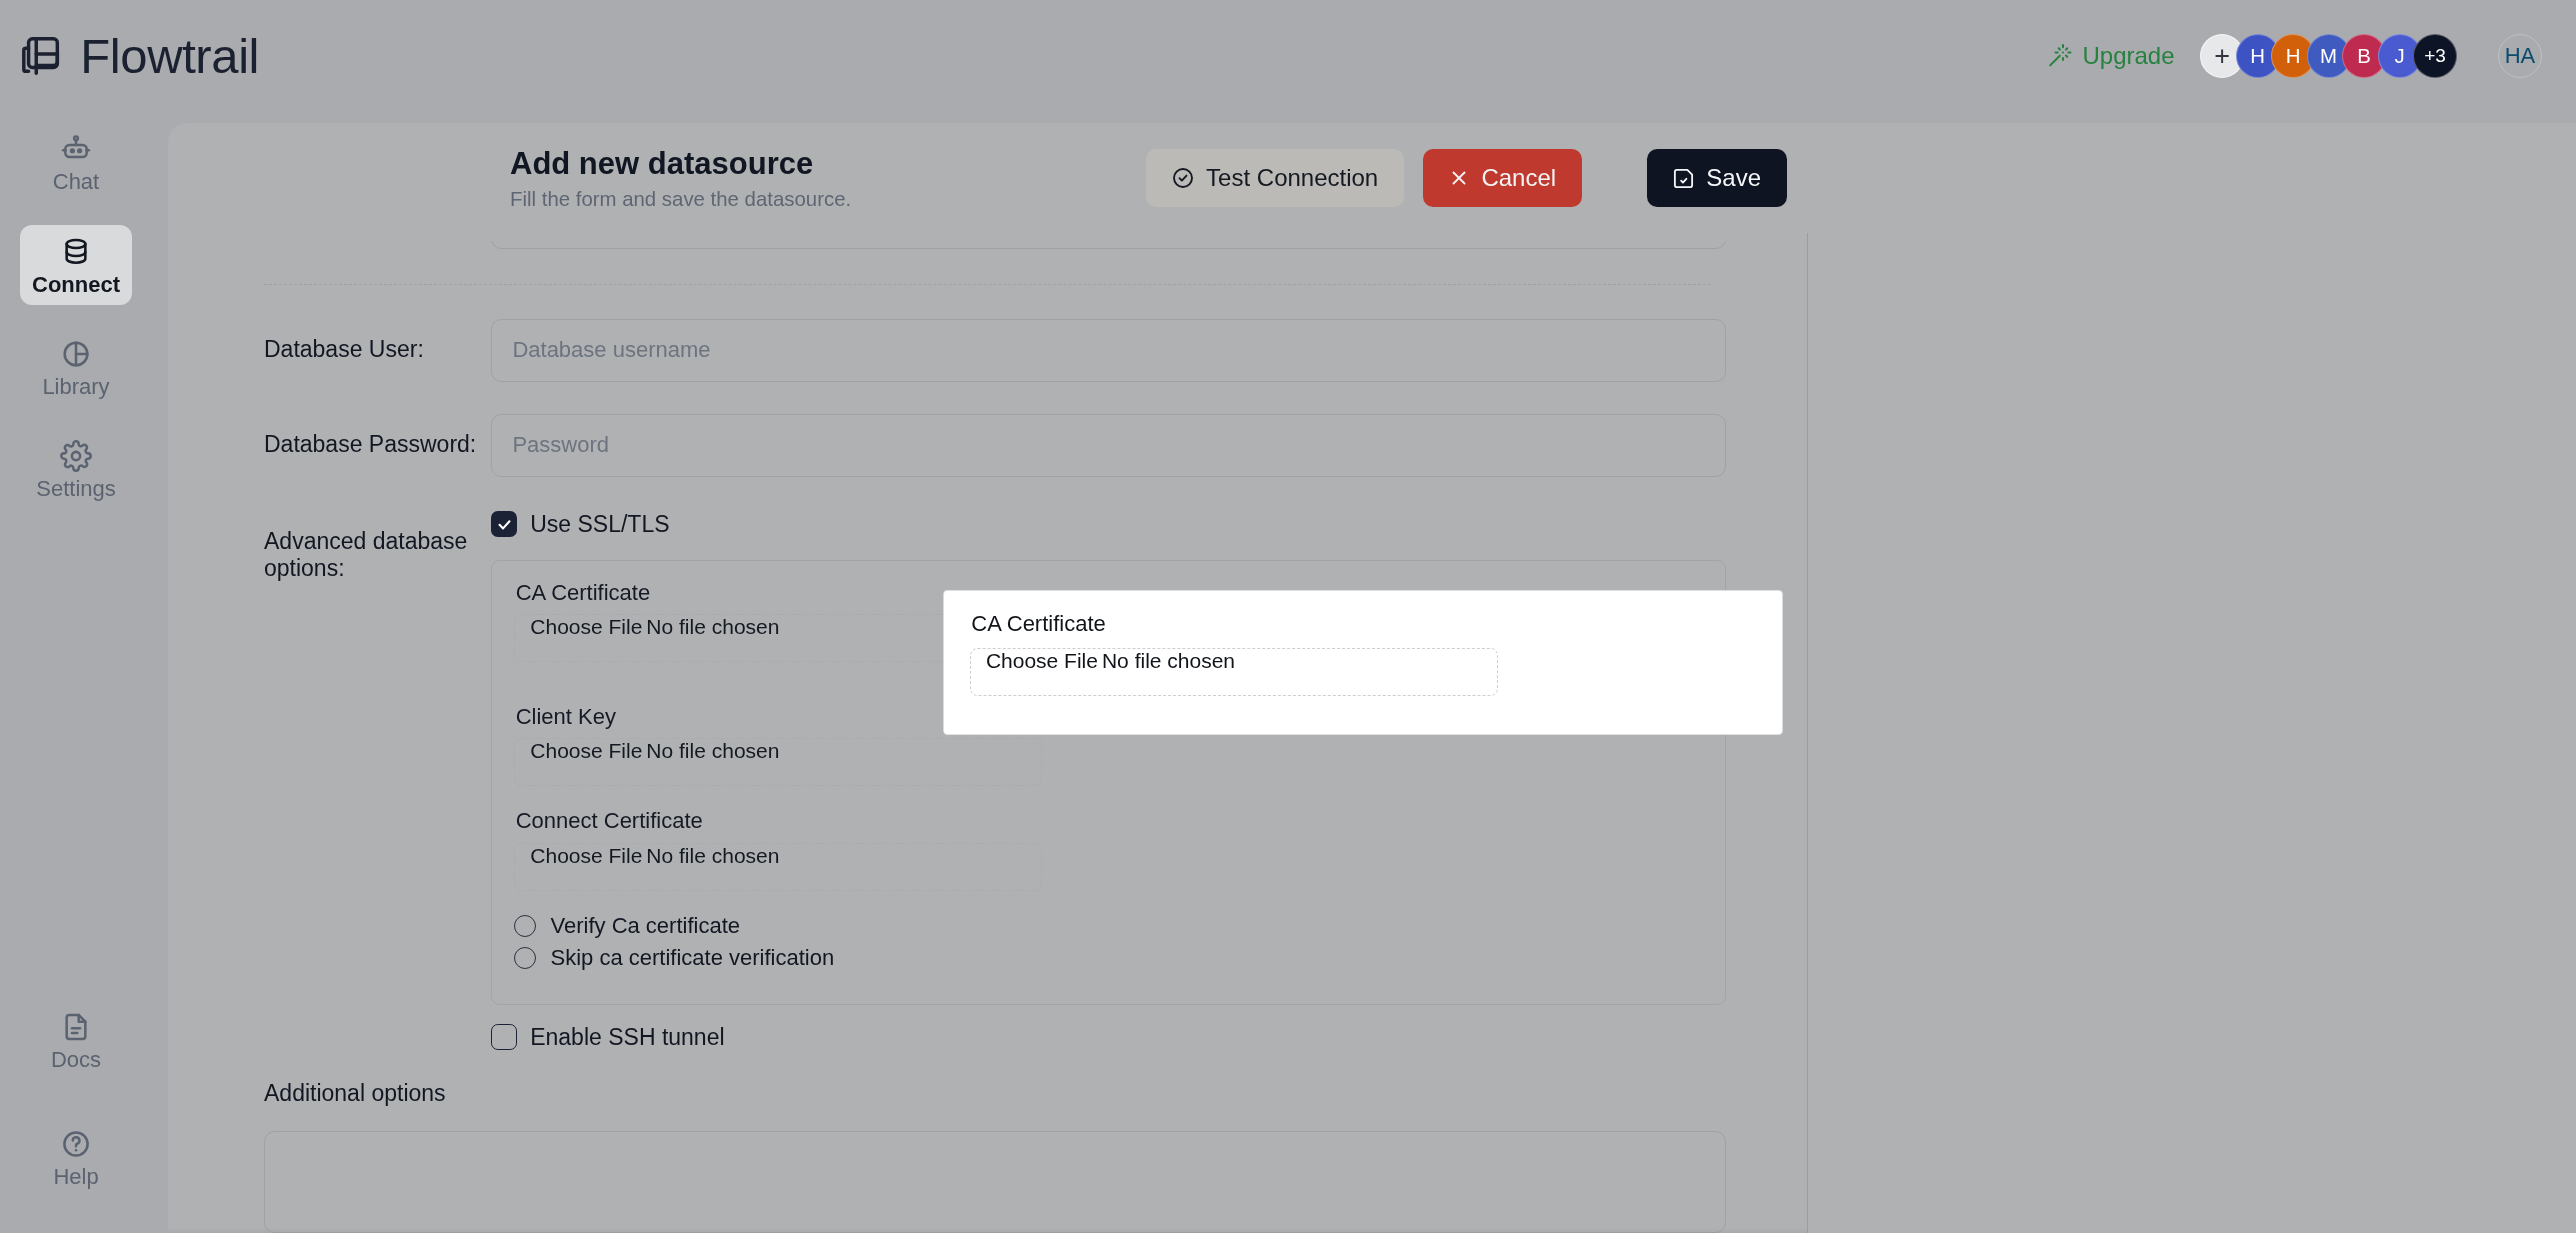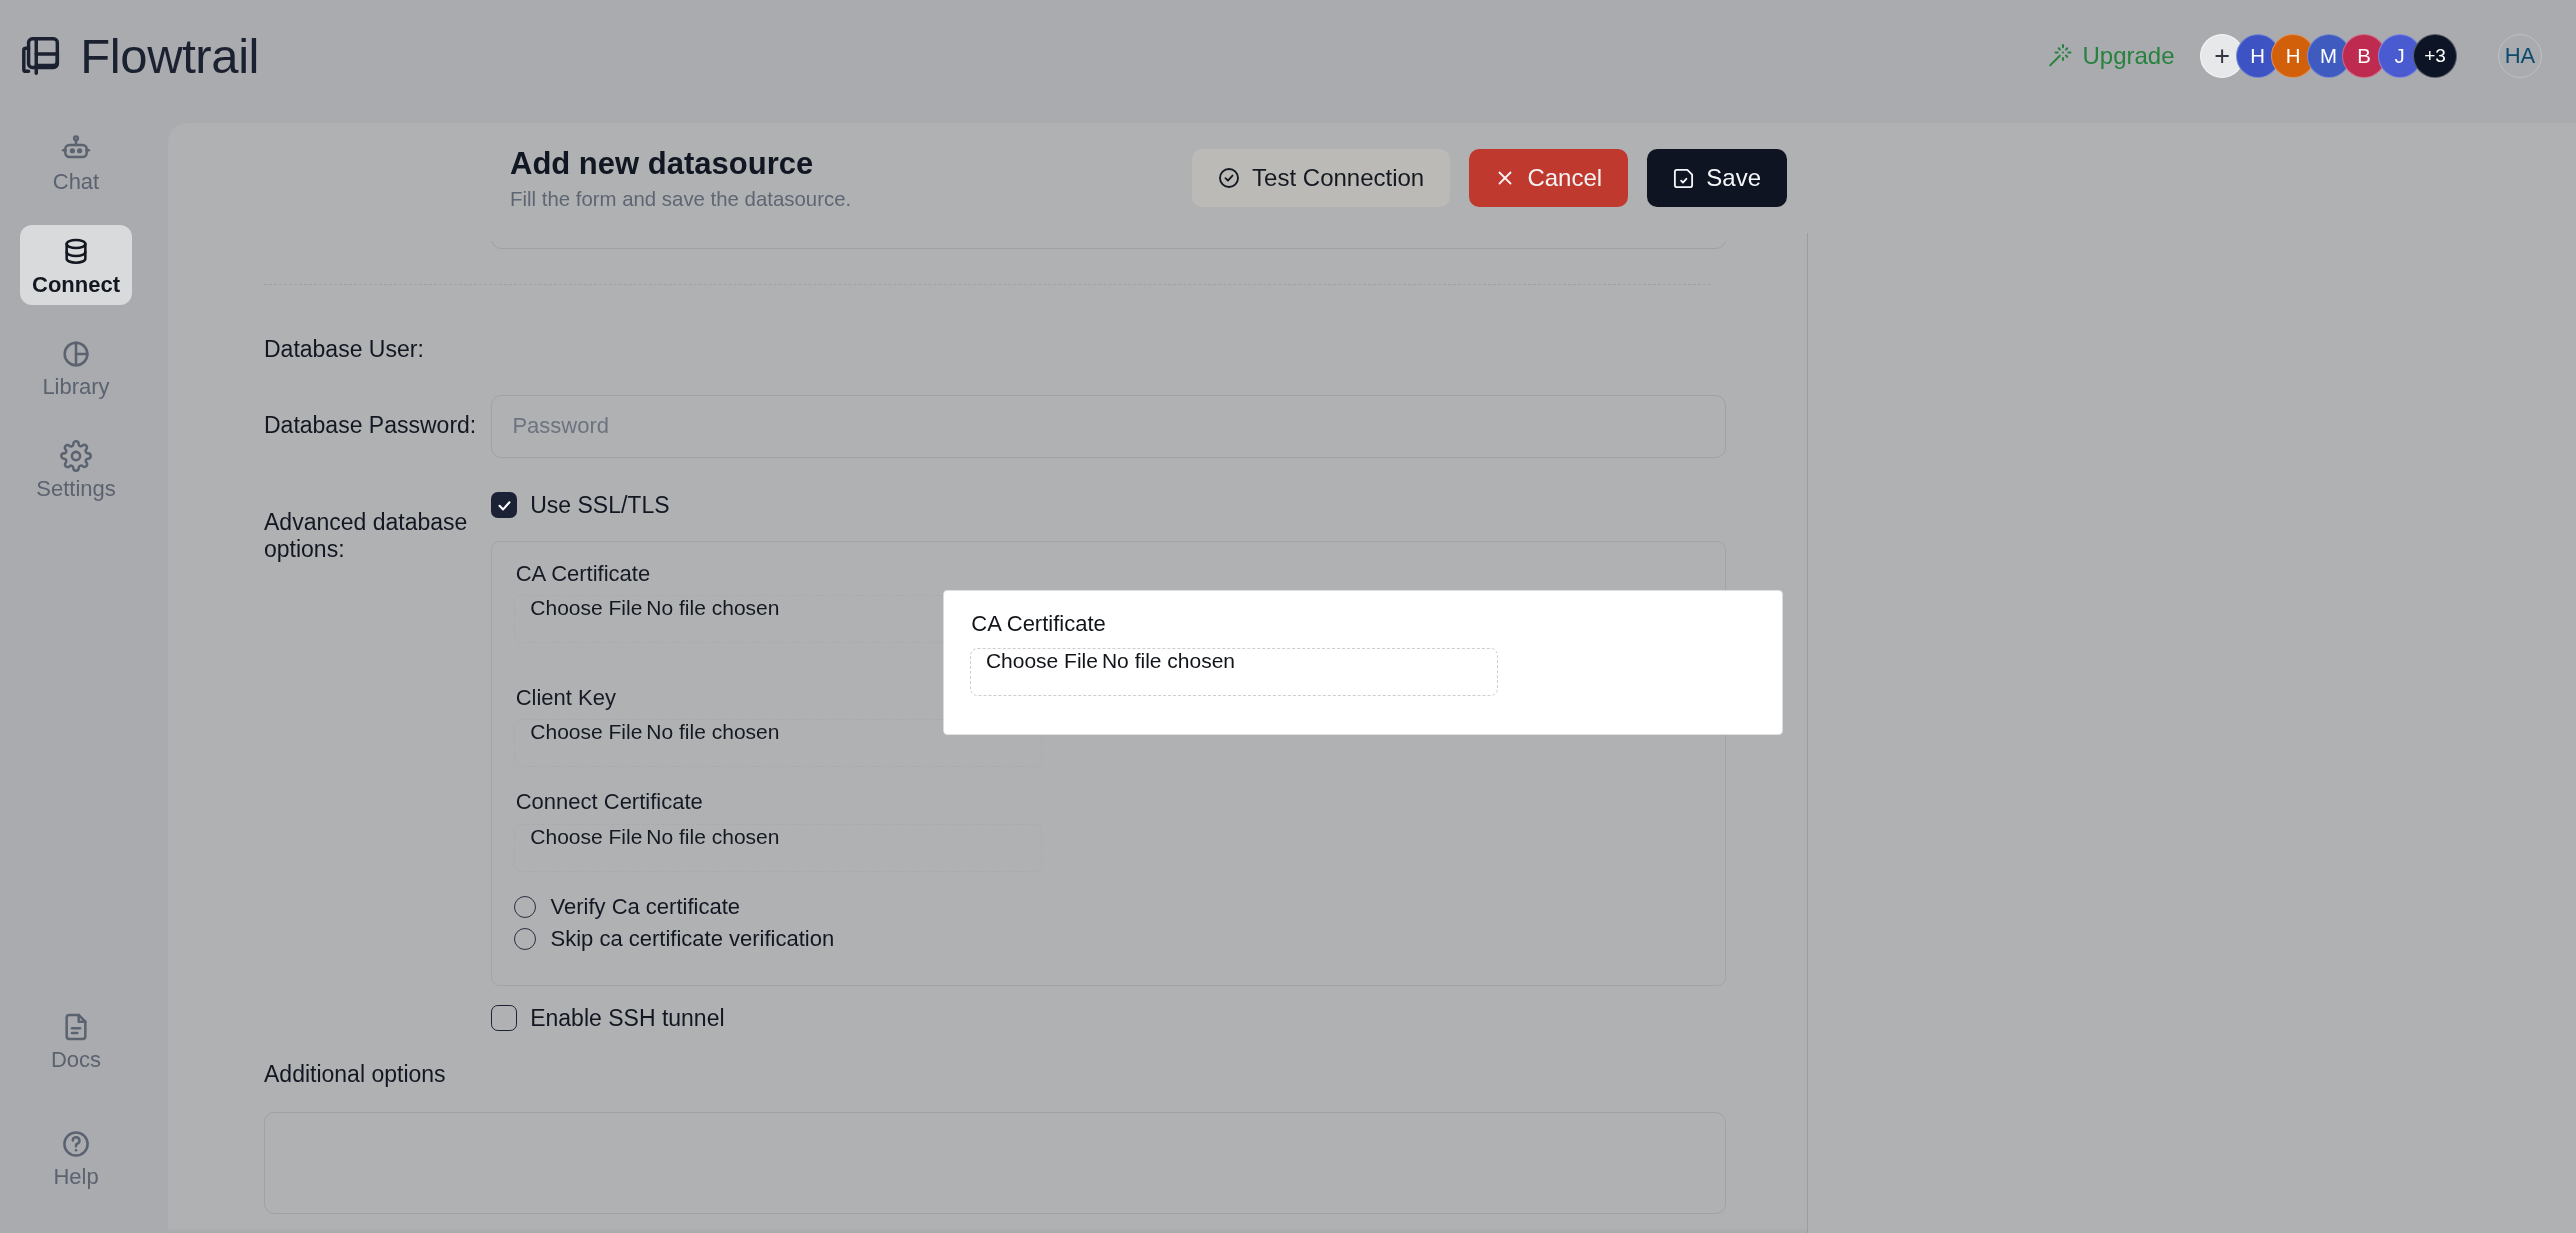--- a/index.html
+++ b/index.html
@@ -177,21 +177,21 @@
     border-radius: 10.2px;
     font-size: 24px;
     border: none;
     cursor: pointer;
     font-family: inherit;
     white-space: nowrap;
   }
   .btn svg { display:block; flex: none; }
   .btn-ghost { background: #bcbab7; color: #141922; }
   .btn-danger { background: #c0392f; color: #f2f3f4; }
-  .btn-dark   { background: #0e1422; color: #f5f6f7; }
+  .btn-dark   { background: #0e1422; color: #f5f6f7; margin-left: 46px; }
 
   
   .form-scroll {
     position: absolute;
     left: 0; top: 118px;
     width: 1639px;
     height: 1001px;
     overflow: hidden;
   }
 
@@ -532,20 +532,25 @@
         <div class="row-label"></div>
         <div class="row-field">
           <div class="input input-cut"></div>
         </div>
       </div>
 
       <div class="hr-dashed"></div>
 
       <div class="row" style="margin-top:34px">
         <div class="row-label">Database User:</div>
+        <div class="row-field">
+          <div class="input">
+            <span class="ph">Database username</span>
+          </div>
+        </div>
       </div>
 
       <div class="row" style="margin-top:32px">
         <div class="row-label">Database Password:</div>
         <div class="row-field">
           <div class="input">
             <span class="ph">Password</span>
           </div>
         </div>
       </div>

